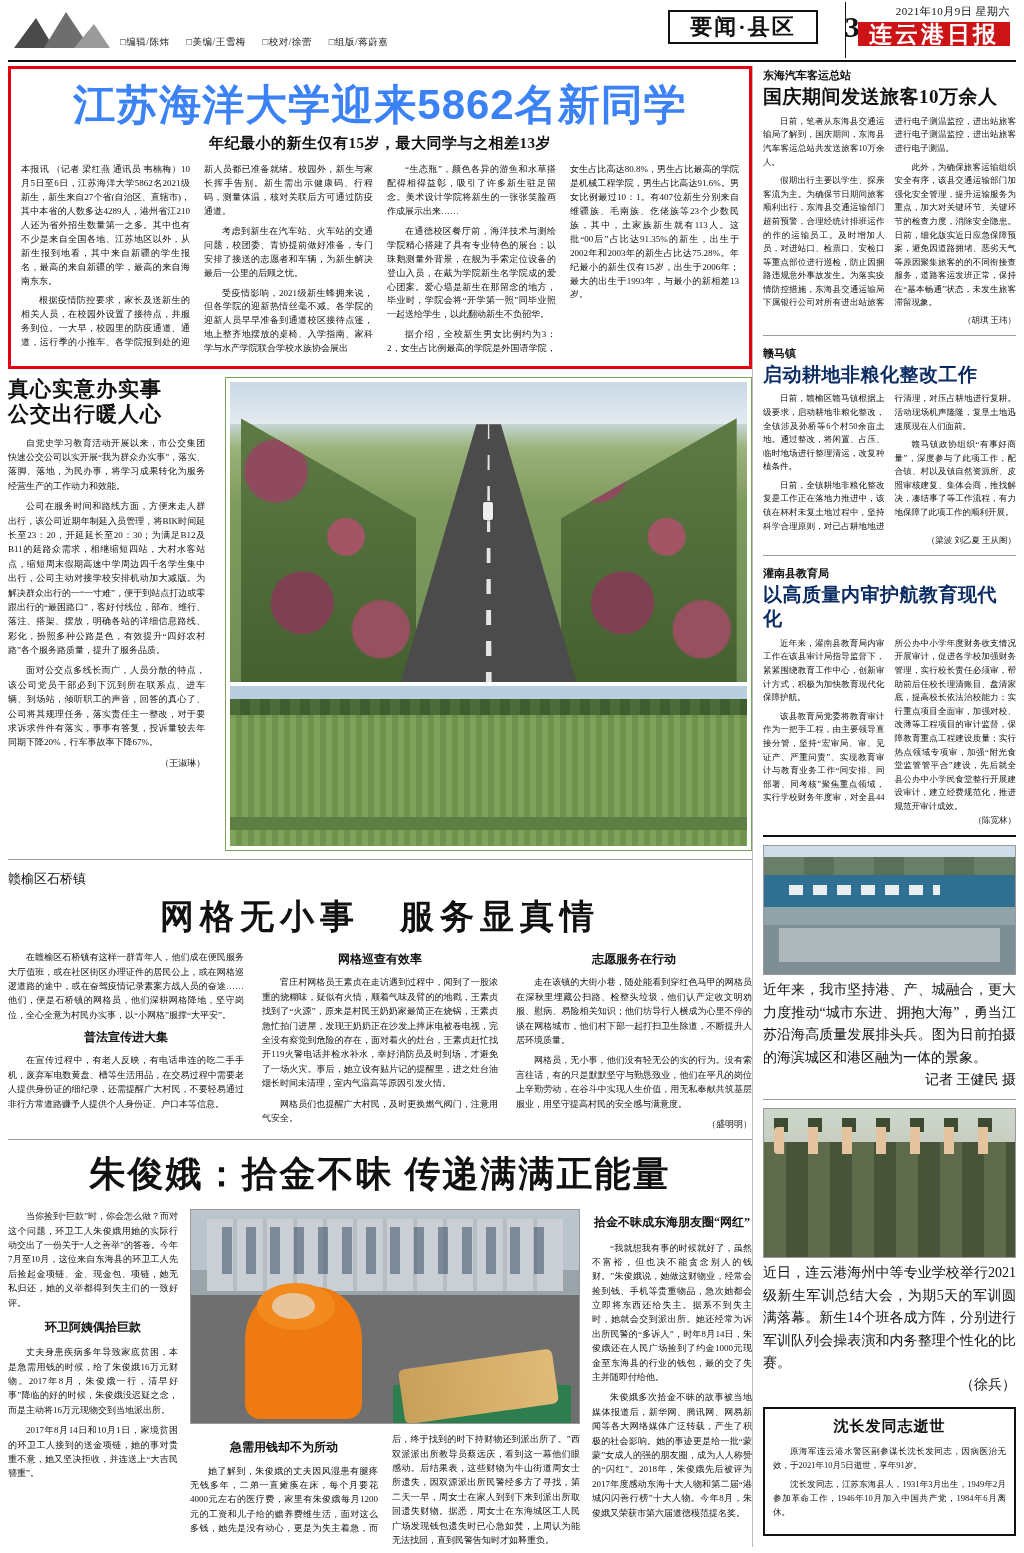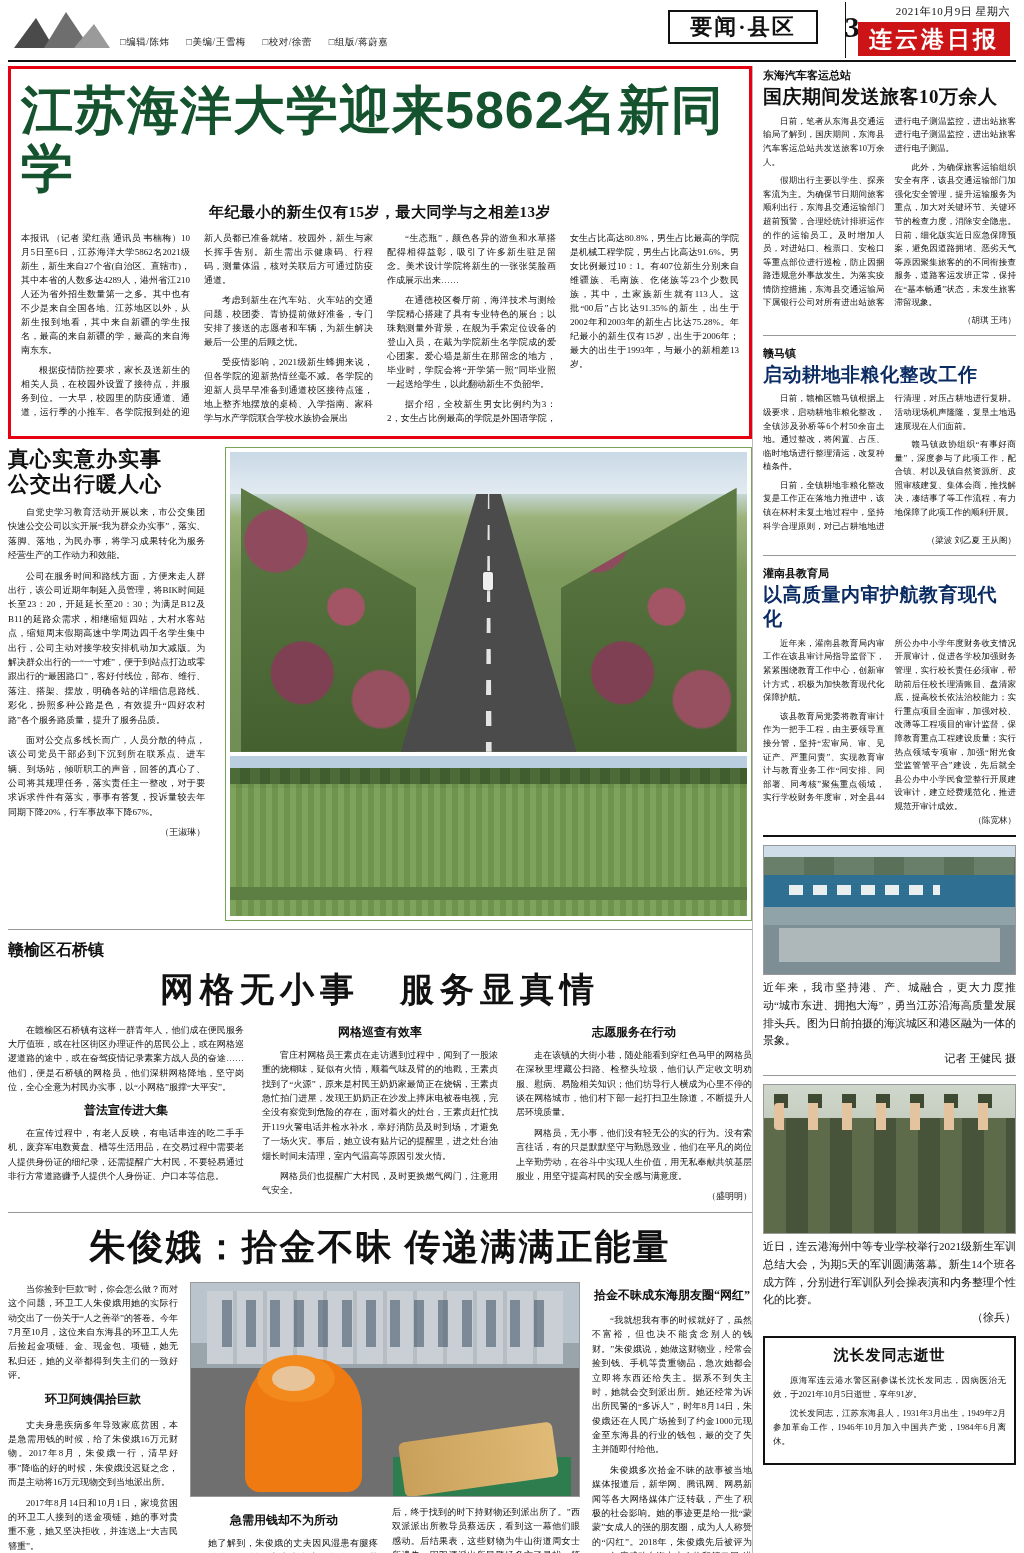--- a/index.html
+++ b/index.html
@@ -26,48 +26,48 @@
     display:flex; align-items:center; justify-content:center;
     font-family:"Liberation Serif", serif;
     font-weight:bold; font-size:22px; letter-spacing:2px;
   }
   .mh-pagenum {
     position:absolute; left:826px; top:8px; width:36px; height:38px;
     font-size:30px; font-weight:bold; text-align:center; line-height:38px;
   }
   .mh-date { position:absolute; right:6px; top:4px; font-size:11px; letter-spacing:.5px; }
   .mh-logo {
-    position:absolute; right:6px; top:22px; width:152px; height:34px;
+    position:absolute; right:6px; top:22px; width:152px; height:24px;
     background:#cc1417; color:#fff;
     display:flex; align-items:center; justify-content:center;
     font-size:23px; font-weight:bold; letter-spacing:3px;
     font-family:"Liberation Serif", serif;
   }
   .mh-divider { position:absolute; right:170px; top:2px; width:1px; height:56px; background:#111; }
 
   
   .body-wrap { display:flex; gap:0; margin-top:4px; }
   .col-left { width:744px; }
   .col-right { width:264px; padding-left:10px; border-left:1px solid #bbb; }
 
   
   .lead-box { border:3px solid #e60012; padding:8px 10px 10px 10px; position:relative; }
   .lead-title {
-    font-weight:bold; font-size:52px; letter-spacing:1px;
-    color:#14532d; line-height:1.12; margin:4px 0 2px;
+    text-align:center; font-weight:bold; font-size:42px; letter-spacing:1px;
+    color:#3b82f6; line-height:1.12; margin:4px 0 2px;
     font-family:"Liberation Sans", sans-serif;
   }
   .lead-sub { text-align:center; font-size:15px; font-weight:bold; margin:6px 0 10px; letter-spacing:.5px; }
   .lead-cols { column-count:4; column-gap:14px; column-rule:0; font-size:9px; line-height:1.55; text-align:justify; }
   .lead-cols p { margin:0 0 6px; text-indent:2em; }
   .lead-cols p.lead-first { text-indent:0; }
 
   
   .art { margin-top:10px; }
-  .art-kicker { font-size:16px; font-weight:bold; margin:0 0 3px; }
+  .art-kicker { font-size:13px; font-weight:normal; margin:0 0 3px; }
   .hr-thin { border:0; border-top:1px solid #999; margin:8px 0; }
   .hr-thick { border:0; border-top:2px solid #111; margin:8px 0; }
 
   
   .mid { display:flex; gap:20px; margin-top:8px; }
   .mid-left { width:200px; }
   .mid-left .t1 { font-size:21px; font-weight:bold; line-height:1.2; letter-spacing:1px; }
   .mid-left .body { font-size:9px; line-height:1.6; text-align:justify; margin-top:8px; }
   .mid-left .body p { margin:0 0 6px; text-indent:2em; }
   .photo-block { width:534px; border:1px solid #7aa35a; padding:4px; }
@@ -152,21 +152,21 @@
   .r-title.blue { color:#0b2b63; }
   .r-cols { column-count:2; column-gap:10px; font-size:8.5px; line-height:1.6; text-align:justify; }
   .r-cols p { margin:0 0 5px; text-indent:2em; }
   .r-by { text-align:right; font-size:8.5px; margin-top:2px; }
   .r-photo { width:100%; height:130px; position:relative; overflow:hidden; border:1px solid #999; margin-top:6px; }
   .harbor { position:absolute; inset:0; background:linear-gradient(#cfdde8 0 18%, #2f6f92 18% 48%, #8fa3a8 48% 62%, #7d8f95 62% 100%); }
   .harbor .hills { position:absolute; top:8%; left:0; right:0; height:14%;
      background:repeating-linear-gradient(90deg,#6a7f6a 0 40px,#5b7059 40px 70px); }
   .harbor .pier { position:absolute; bottom:10%; left:6%; width:88%; height:26%; background:#aeb8bb; }
   .harbor .ships { position:absolute; top:30%; left:10%; width:60%; height:8%; background:repeating-linear-gradient(90deg,#e9eef0 0 14px,transparent 14px 24px); }
-  .r-cap { font-size:11px; line-height:1.6; text-align:justify; margin-top:4px; }
+  .r-cap { font-size:14px; line-height:1.6; text-align:justify; margin-top:4px; }
   .r-cap .by { display:block; text-align:right; }
 
   .soldier { position:absolute; inset:0; background:linear-gradient(#cfd6cb,#aab39f); }
   .soldier .row { position:absolute; bottom:0; left:0; right:0; height:78%;
     background:repeating-linear-gradient(90deg,#5d6b4a 0 22px,#47543a 22px 44px); }
   .soldier .heads { position:absolute; top:12%; left:4%; right:4%; height:18%;
     background:repeating-linear-gradient(90deg,#e3c49f 0 10px, transparent 10px 34px); border-radius:4px; }
   .soldier .caps { position:absolute; top:6%; left:4%; right:4%; height:9%;
     background:repeating-linear-gradient(90deg,#3f4a32 0 14px, transparent 14px 34px); }
 

